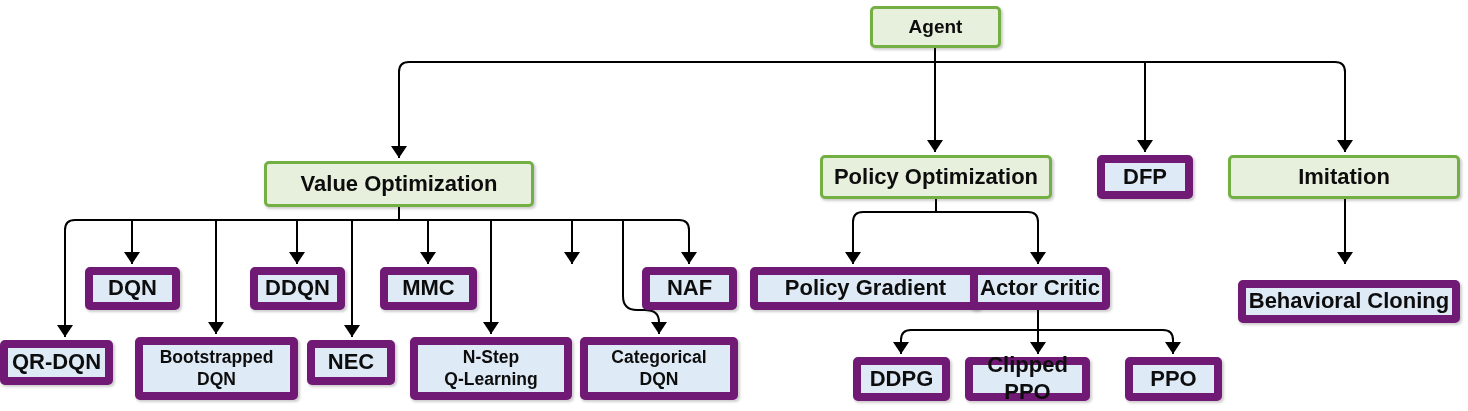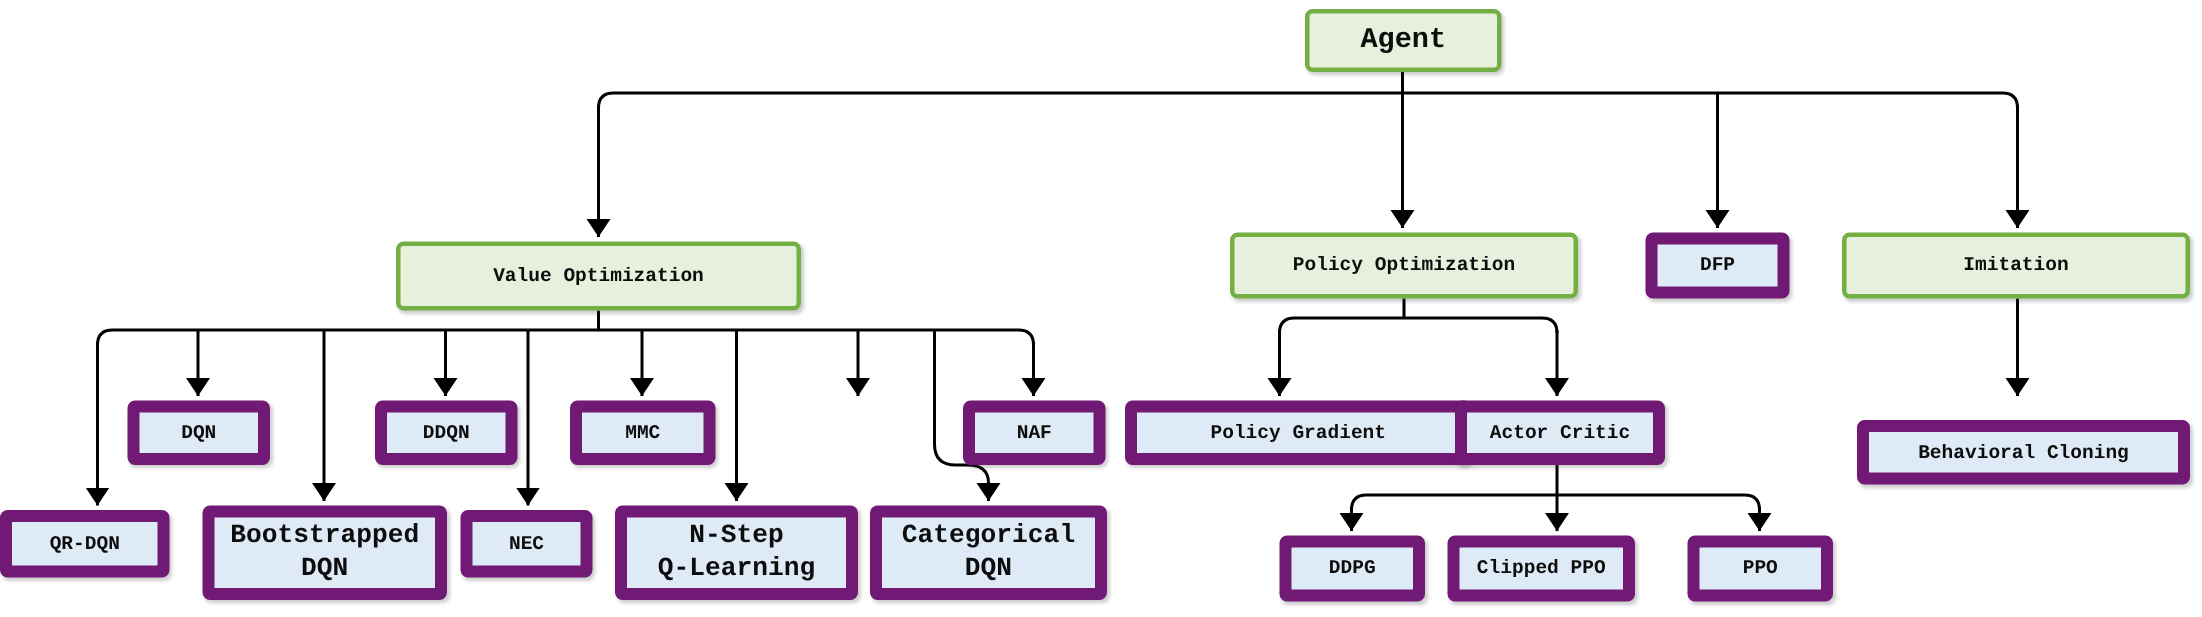--- a/index.html
+++ b/index.html
@@ -1,41 +1,41 @@
 <!DOCTYPE html>
 <html><head>
 <meta charset="utf-8">
 <style>
   html, body { margin: 0; padding: 0; background: #ffffff; }
   .stage {
     position: relative;
     width: 1468px;
     height: 411px;
     background: #ffffff;
-    font-family: Liberation Mono, monospace;
+    font-family: Liberation Sans, sans-serif;
     overflow: hidden;
   }
   .wires {
     position: absolute;
     left: 0; top: 0;
     width: 1468px; height: 411px;
     z-index: 1;
   }
   .node {
     position: absolute;
     z-index: 2;
     display: flex;
     align-items: center;
     justify-content: center;
     text-align: center;
     box-sizing: border-box;
     border-radius: 5px;
     font-weight: bold;
     color: #0d0d0d;
-    font-size: 13px;
+    font-size: 22px;
     line-height: 1.22;
     box-shadow: 1.5px 2px 2.5px rgba(60,60,60,0.25);
   }
   .node span { white-space: pre-line; }
   .category {
     background: #E6F0DC;
     border: 3px solid #74AF43;
   }
   .algorithm {
     background: #DEEAF6;

